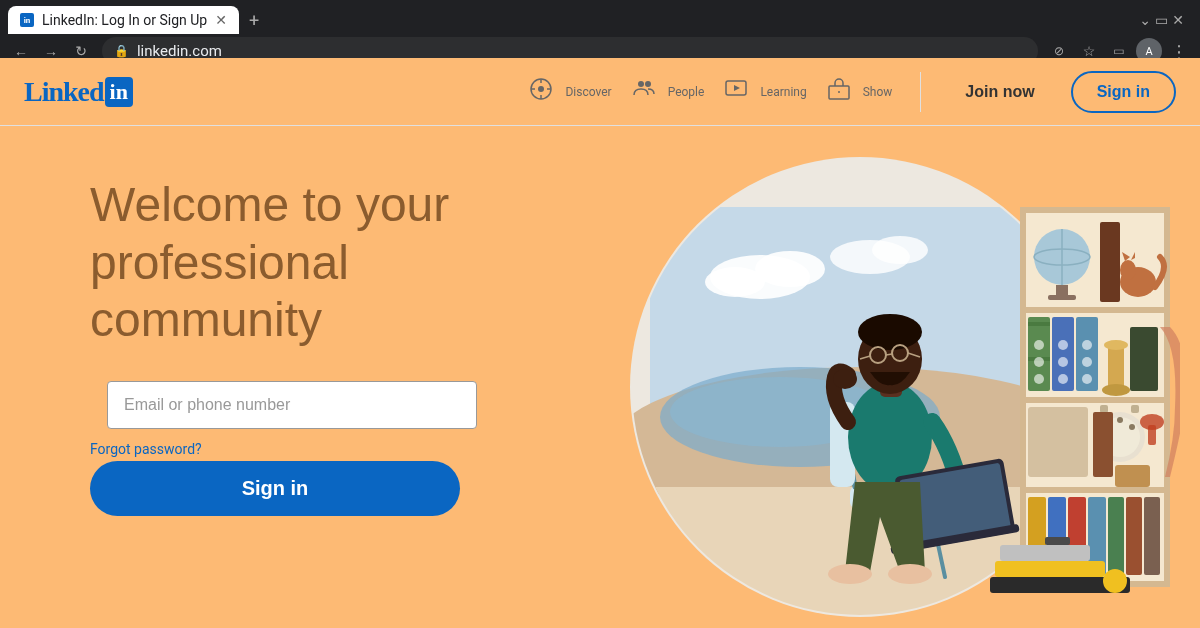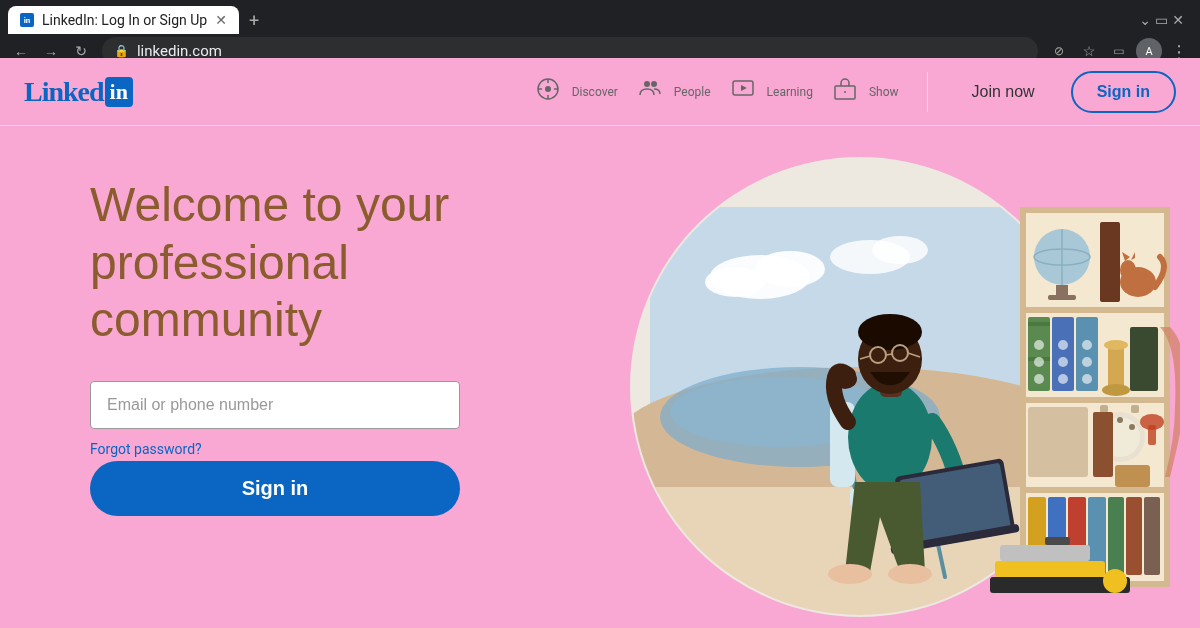--- a/index.html
+++ b/index.html
@@ -138,21 +138,21 @@
     }
     .menu-btn {
       color: #aaa;
       font-size: 18px;
       cursor: pointer;
       padding: 2px 4px;
     }
 
     
     .page {
-      background: #f9a8d4;
+      background: #fdba74;
       height: 570px;
       position: relative;
       overflow: hidden;
     }
 
     
     .header {
       display: flex;
       align-items: center;
       justify-content: space-between;
@@ -208,21 +208,21 @@
     .nav-divider {
       width: 1px;
       height: 40px;
       background: #e0e0e0;
       margin: 0 8px;
     }
     .join-btn {
       background: none;
       border: none;
       font-size: 16px;
-      font-weight: 400;
+      font-weight: 700;
       color: #333;
       cursor: pointer;
       padding: 10px 16px;
     }
     .signin-btn {
       background: none;
       border: 2px solid #0a66c2;
       border-radius: 24px;
       font-size: 16px;
       font-weight: 600;
@@ -257,20 +257,21 @@
     }
     .form-input {
       width: 100%;
       padding: 14px 16px;
       border: 1px solid #999;
       border-radius: 4px;
       font-size: 16px;
       color: #333;
       outline: none;
       background: white;
+      margin-left: 17px;
     }
     .form-input::placeholder { color: #999; }
     .password-wrapper {
       position: relative;
     }
     .show-btn {
       position: absolute;
       right: 16px;
       top: 50%;
       transform: translateY(-50%);

